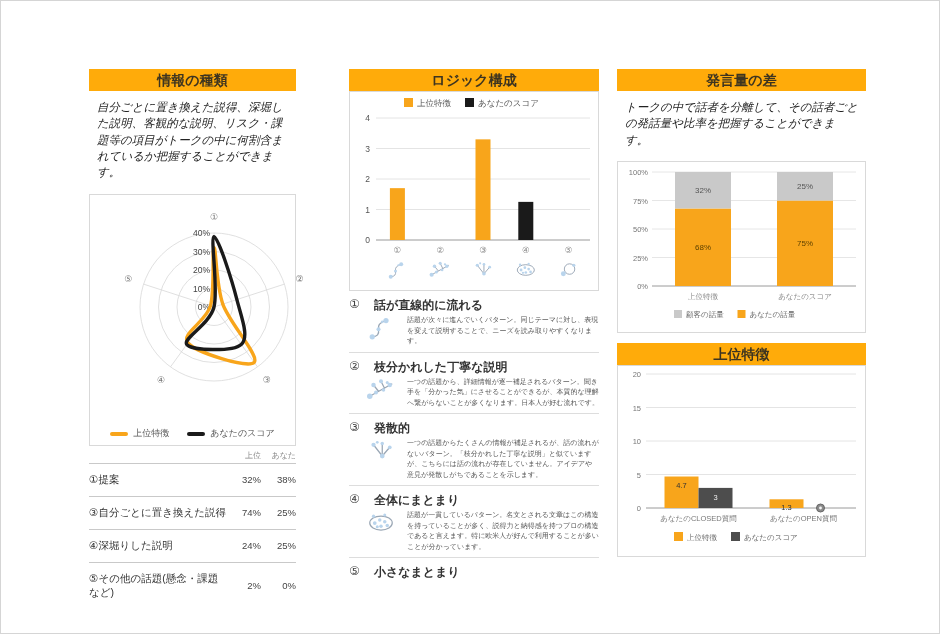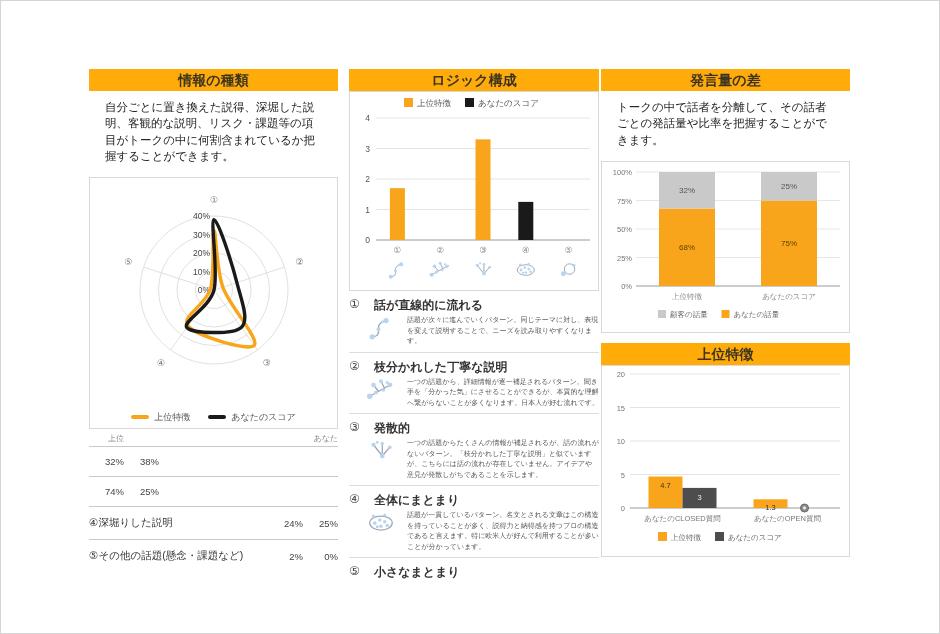--- a/index.html
+++ b/index.html
@@ -3,29 +3,29 @@
 <meta charset="utf-8">
 <style>
   :root{
     --accent:#FFAB0A; --chart-orange:#F8A51B; --dark:#1a1a1a;
     --graybar:#c9c9c9; --darkbar:#4d4d4d;
   }
   *{box-sizing:border-box;}
   body{margin:0;background:#fff;font-family:"Liberation Sans","DejaVu Sans",sans-serif;}
   .page{position:relative;width:940px;height:634px;background:#fff;border:1px solid #d5d5d5;overflow:hidden;}
   .col{position:absolute;top:68px;}
-  #col1{left:88px;width:249px;}
+  #col1{left:88px;width:207px;}
   #col2{left:348px;width:250px;}
-  #col3{left:600px;width:249px;}
+  #col3{left:616px;width:249px;}
   .hdr{background:var(--accent);height:22px;line-height:22px;text-align:center;
        font-size:14px;font-weight:bold;color:#3d3420;}
-  .desc{margin:8px 16px 13px;font-size:11.5px;line-height:1.42;color:#222;}
+  .desc{margin:8px 8px 13px;font-size:11.5px;line-height:1.42;color:#222;font-style:italic;}
   .chartbox{border:1px solid #d9d9d9;background:#fff;}
   
-  .t-head{display:flex;justify-content:space-between;padding:4px 0 2px;font-size:8px;color:#888;}
+  .t-head{display:flex;justify-content:flex-end;padding:4px 0 2px;font-size:8px;color:#888;}
   .t-head span{width:35px;text-align:right;}
   .t-row{display:flex;align-items:center;border-top:1px solid #c9c9c9;padding:9px 0;font-size:10.5px;color:#333;}
   .t-row .t-label{flex:1;}
   .t-row .t-val{width:35px;text-align:right;font-size:9.5px;color:#444;}
   
   .l-item{padding:6px 0 5px;border-bottom:1px solid #ddd;}
   .l-item:last-child{border-bottom:none;}
   .l-head{display:flex;gap:9px;font-size:12px;font-weight:bold;color:#333;}
   .l-num{width:16px;font-weight:normal;color:#444;}
   .l-body{display:flex;gap:8px;margin-top:1px;padding-left:14px;}
@@ -71,24 +71,26 @@
           <span><span class="sw" style="background: rgb(248, 165, 27);"></span>上位特徴</span>
           <span><span class="sw" style="background: rgb(26, 26, 26);"></span>あなたのスコア</span>
         </div>
     </div>
     <div id="info-table">
       <div class="t-head">
         <span>上位</span>
         <span>あなた</span>
       </div>
     <div class="t-row">
+          <span class="t-label">①提案</span>
           <span class="t-val">32%</span>
           <span class="t-val">38%</span>
         </div>
         <div class="t-row">
+          <span class="t-label">③自分ごとに置き換えた説得</span>
           <span class="t-val">74%</span>
           <span class="t-val">25%</span>
         </div>
         <div class="t-row">
           <span class="t-label">④深堀りした説明</span>
           <span class="t-val">24%</span>
           <span class="t-val">25%</span>
         </div>
         <div class="t-row">
           <span class="t-label">⑤その他の話題(懸念・課題など)</span>

